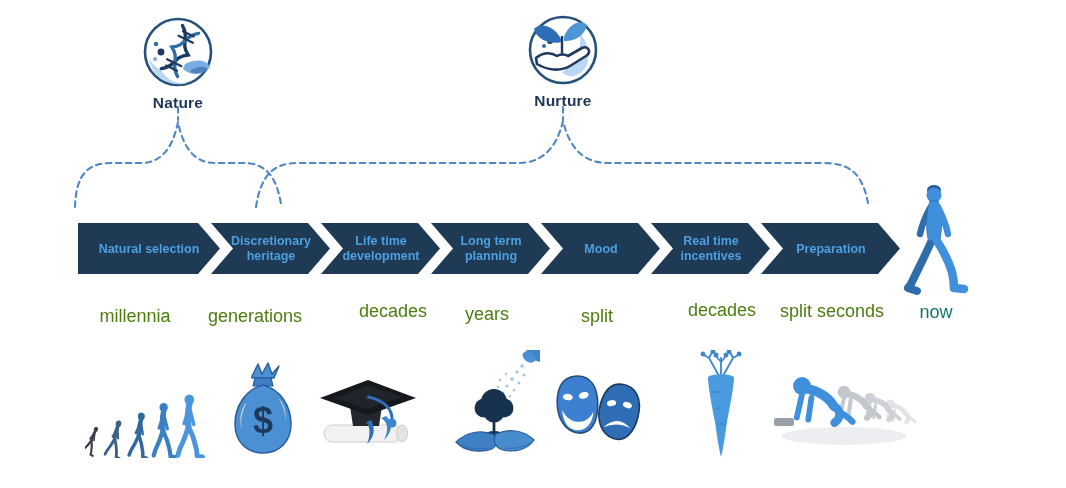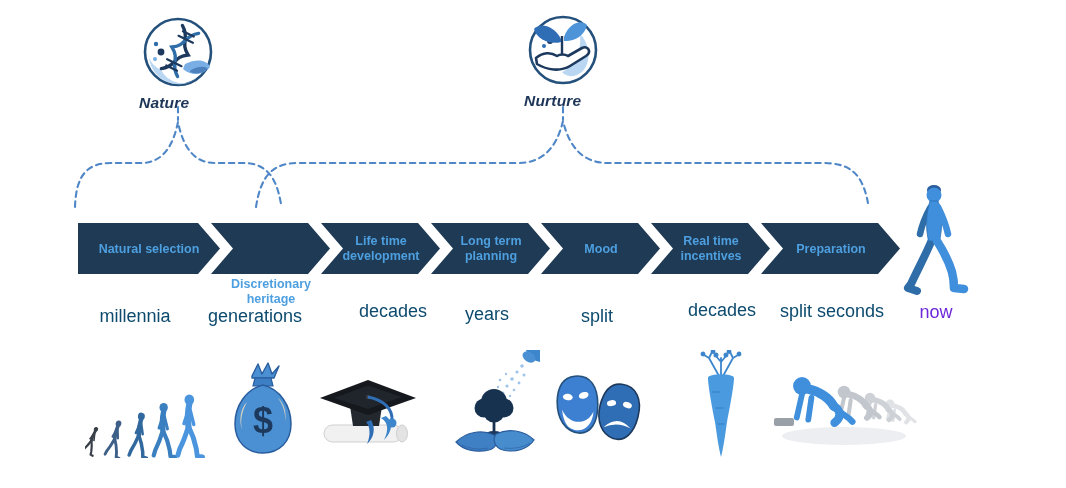--- a/index.html
+++ b/index.html
@@ -1,26 +1,26 @@
 <!DOCTYPE html>
 <html><head>
 <meta charset="utf-8">
 <style>
   html,body{margin:0;padding:0;background:#ffffff;}
   .canvas{position:relative;width:1066px;height:488px;background:#ffffff;overflow:hidden;
           font-family:"Liberation Sans", sans-serif;}
   .abs{position:absolute;}
   svg{display:block;}
-  .concept{position:absolute;width:78px;font-style:italic;}
+  .concept{position:absolute;width:78px;text-align:center;}
   .concept-label{margin-top:2px;font-size:15.5px;font-weight:bold;color:#1d3557;letter-spacing:.2px;}
   .overlay{position:absolute;left:0;top:0;pointer-events:none;}
   .seg-label{position:absolute;top:224px;height:50px;display:flex;align-items:center;justify-content:center;
              text-align:center;font-size:12.5px;font-weight:bold;color:#4d9fe0;line-height:1.18;}
-  .tscale{position:absolute;transform:translateX(-50%);font-size:18px;color:#0c4a6e;white-space:nowrap;}
-  .tscale.now{color:#6d28d9;}
+  .tscale{position:absolute;transform:translateX(-50%);font-size:18px;color:#4d7c0f;white-space:nowrap;}
+  .tscale.now{color:#0f766e;}
 </style>
 </head>
 <body>
 
 <div class="canvas">
 
   <div class="concept" style="left:139px;top:14px;">
     <svg width="78" height="78" viewBox="0 0 78 78">
       <circle cx="39" cy="38" r="33" fill="#ffffff" stroke="#24507c" stroke-width="2.6"></circle>
       <path d="M10,44 A30,30 0 0,0 58,64 A24,24 0 0,1 22,56 A25,25 0 0,1 10,44 Z" fill="#b9d6f2"></path>
@@ -67,21 +67,21 @@
       <polygon points="211,223 308,223 330,248.5 308,274 211,274 233,248.5"></polygon>
       <polygon points="321,223 418,223 440,248.5 418,274 321,274 343,248.5"></polygon>
       <polygon points="431,223 528,223 550,248.5 528,274 431,274 453,248.5"></polygon>
       <polygon points="541,223 638,223 660,248.5 638,274 541,274 563,248.5"></polygon>
       <polygon points="651,223 748,223 770,248.5 748,274 651,274 673,248.5"></polygon>
       <polygon points="761,223 878,223 900,248.5 878,274 761,274 783,248.5"></polygon>
     </g>
   </svg>
 
   <div class="seg-label" style="left:89px;width:120px;">Natural selection</div>
-  <div class="seg-label" style="left:223px;width:96px;margin-top:43px;">Discretionary heritage</div>
+  <div class="seg-label" style="left:223px;width:96px;">Discretionary heritage</div>
   <div class="seg-label" style="left:333px;width:96px;">Life time development</div>
   <div class="seg-label" style="left:443px;width:96px;">Long term planning</div>
   <div class="seg-label" style="left:553px;width:96px;">Mood</div>
   <div class="seg-label" style="left:663px;width:96px;">Real time incentives</div>
   <div class="seg-label" style="left:783px;width:96px;">Preparation</div>
 
   <svg class="abs" style="left:903px;top:184px;" width="66" height="122" viewBox="0 0 66 122">
     <path d="M27,24 C22,33 19,41 17,50" stroke="#2f6da8" stroke-width="6.5" stroke-linecap="round" fill="none"></path>
     <path d="M28,58 C22,72 15,85 8,100 L5,104 L14,107" stroke="#2f6da8" stroke-width="8" stroke-linecap="round" stroke-linejoin="round" fill="none"></path>
     <ellipse cx="31" cy="6" rx="7" ry="5" fill="#2a5d9e"></ellipse>

